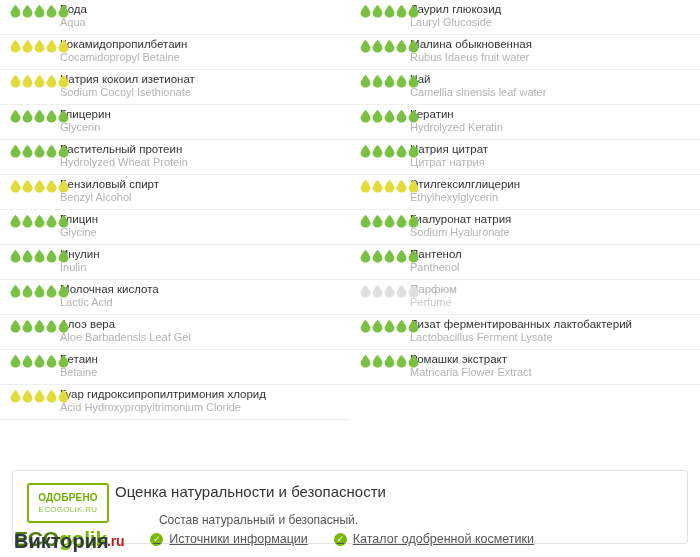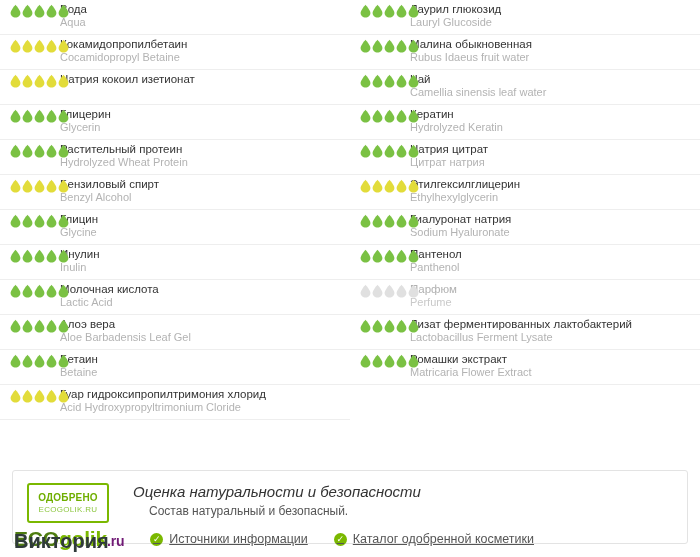--- a/index.html
+++ b/index.html
@@ -81,21 +81,22 @@
     right: 12px;
     top: 470px;
     border: 1px solid #e3e3e3;
     border-radius: 3px;
     background: #ffffff;
     height: 74px;
     box-sizing: border-box;
     padding: 12px 14px;
     display: flex;
     align-items: flex-start;
-    gap: 24px;
+    gap: 6px;
+    text-align: center;
   }
 
   .badge {
     width: 82px;
     min-width: 82px;
     height: 40px;
     border: 2px solid #7ab800;
     border-radius: 3px;
     display: flex;
     flex-direction: column;
@@ -112,22 +113,21 @@
   .badge-line2 {
     font-size: 8px;
     color: #8cc63f;
     margin-top: 2px;
     letter-spacing: 0.3px;
   }
 
   .assess-title {
     font-size: 15px;
     color: #333333;
-    margin-bottom: 4px;
-    font-style: italic;
+    margin-bottom: 13px;
   }
   .assess-sub {
     font-size: 12px;
     color: #555555;
     margin-left: 16px;
   }
 
   .footer {
     position: absolute;
     left: 0;
@@ -142,21 +142,21 @@
   }
   .brandmark {
     font-size: 21px;
     font-weight: bold;
     color: #2f3a3a;
     letter-spacing: -0.2px;
     white-space: nowrap;
   }
   .brandmark .eco { color: #4d7c0f; }
   .brandmark .golik { color: #7ab800; }
-  .brandmark .ru { color: #701a75; font-size: 14px; }
+  .brandmark .ru { color: #b91c1c; font-size: 14px; }
 
   .footer-link {
     display: flex;
     align-items: center;
     gap: 6px;
     font-size: 12.5px;
     color: #555555;
     white-space: nowrap;
   }
   .check-circle {
@@ -274,20 +274,21 @@
             </svg>
           </span>
           <span class="drop">
             <svg width="11" height="14" viewBox="0 0 11 14" xmlns="http://www.w3.org/2000/svg">
               <path d="M5.5 0.8 C5.5 0.8 0.6 6.2 0.6 9.1 C0.6 11.8 2.8 13.6 5.5 13.6 C8.2 13.6 10.4 11.8 10.4 9.1 C10.4 6.2 5.5 0.8 5.5 0.8 Z" fill="#e2dc3a"></path>
             </svg>
           </span>
         </div>
         <div class="ing-text">
           <span class="ing-name">Натрия кокоил изетионат</span>
+          <span class="ing-inci">Sodium Cocoyl Isethionate</span>
         </div>
       </div>
       <div class="ing-row">
         <div class="rating">
           <span class="drop">
             <svg width="11" height="14" viewBox="0 0 11 14" xmlns="http://www.w3.org/2000/svg">
               <path d="M5.5 0.8 C5.5 0.8 0.6 6.2 0.6 9.1 C0.6 11.8 2.8 13.6 5.5 13.6 C8.2 13.6 10.4 11.8 10.4 9.1 C10.4 6.2 5.5 0.8 5.5 0.8 Z" fill="#7ac143"></path>
             </svg>
           </span>
           <span class="drop">

